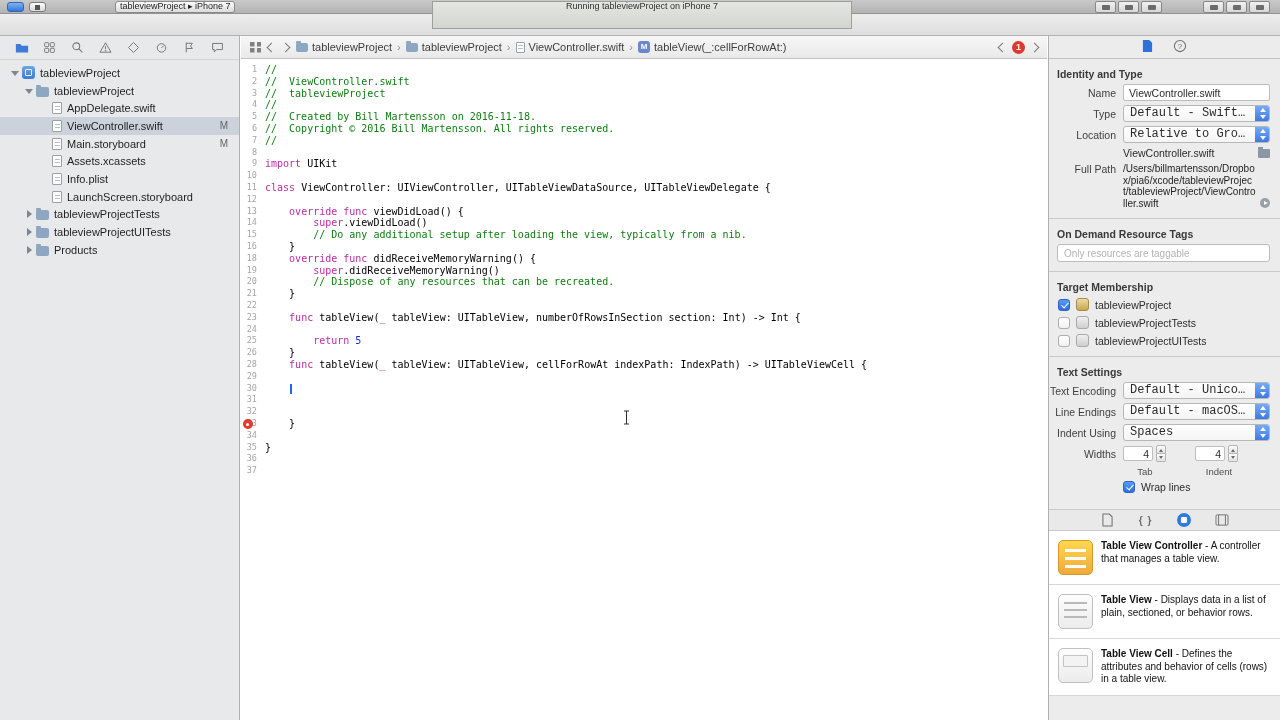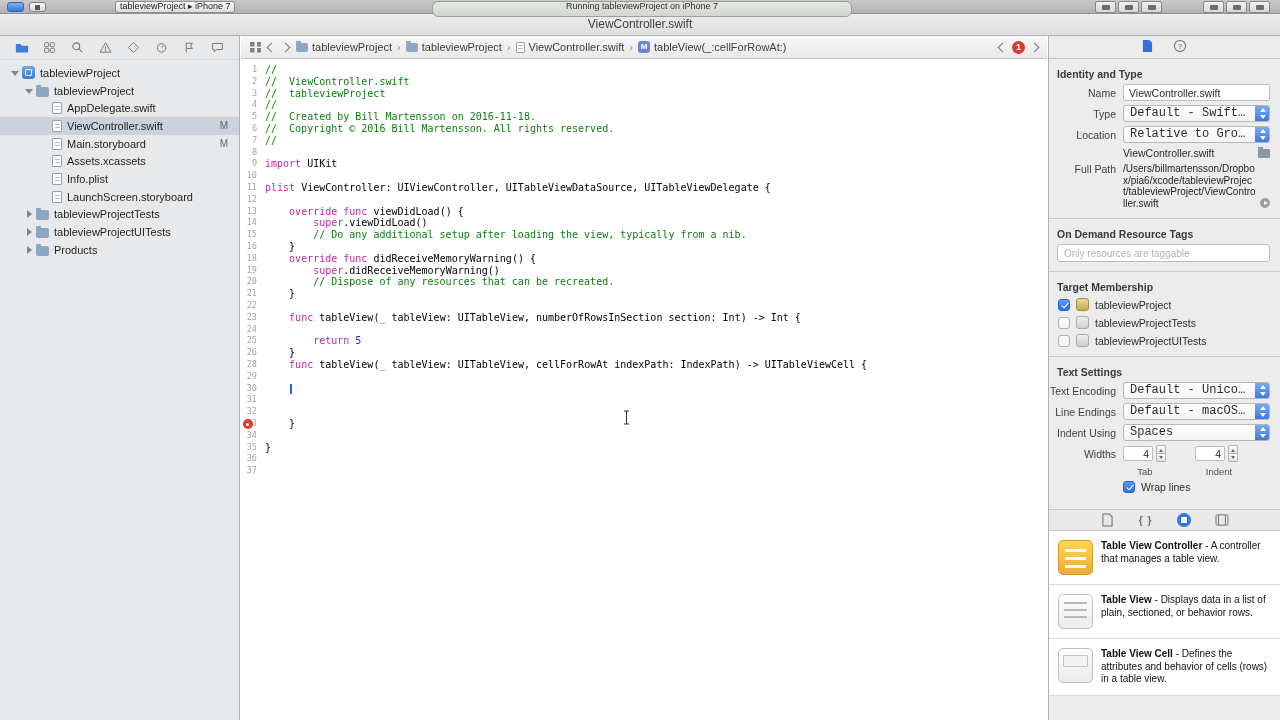--- a/index.html
+++ b/index.html
@@ -11,21 +11,21 @@
   .topstrip{position:absolute;top:0;left:0;width:100%;height:14px;
     background:linear-gradient(#c9c9c9,#b3b3b3);border-bottom:1px solid #929292;z-index:5;}
   .tbtn{position:absolute;top:2px;width:17px;height:10px;border-radius:3px;border:1px solid #7d7d7d;
     background:linear-gradient(#fdfdfd,#d7d7d7);}
   .tbtn.run{left:7px;background:linear-gradient(#7cb3f5,#3577d6);border-color:#2f66b8;}
   .tbtn.stop{left:29px;}
   .tbtn.stop::after{content:"";position:absolute;left:5px;top:2px;width:5px;height:5px;background:#555;}
   .scheme{position:absolute;left:115px;top:1px;width:120px;height:12px;border-radius:3px;overflow:hidden;
     background:linear-gradient(#fbfbfb,#dcdcdc);border:1px solid #8a8a8a;}
   .schemetext{display:block;font-size:9px;color:#1c1c1c;margin-top:-1px;padding-left:4px;white-space:nowrap;}
-  .status{position:absolute;left:432px;top:1px;width:420px;height:16px;border-radius:6px;overflow:hidden;
+  .status{position:absolute;left:432px;top:1px;width:420px;height:28px;border-radius:0;overflow:hidden;
     background:linear-gradient(#e4e7e1,#d2d6cf);border:1px solid #99a099;text-align:center;}
   .statustext{display:block;font-size:9px;color:#2e2e2e;margin-top:-1px;white-space:nowrap;}
   .tbgroup{position:absolute;top:1px;display:flex;gap:2px;}
   .tbgroup.g1{right:118px;}
   .tbgroup.g2{right:10px;}
   .tbgroup i{display:block;width:21px;height:12px;border:1px solid #878787;border-radius:2px;
     background:linear-gradient(#f1f1f1,#d8d8d8);position:relative;}
   .tbgroup i::after{content:"";position:absolute;left:6px;top:3px;width:8px;height:5px;background:#6c6c6c;border-radius:1px;}
 
   
@@ -379,21 +379,21 @@
         <div class="cl">
           <span class="ln">9</span>
           <span class="ct"><span class="tk-k">import</span><span class="tk-p"> UIKit</span></span>
         </div>
         <div class="cl">
           <span class="ln">10</span>
           <span class="ct"></span>
         </div>
         <div class="cl">
           <span class="ln">11</span>
-          <span class="ct"><span class="tk-k">plist</span><span class="tk-p"> ViewController: UIViewController, UITableViewDataSource, UITableViewDelegate {</span></span>
+          <span class="ct"><span class="tk-k">class</span><span class="tk-p"> ViewController: UIViewController, UITableViewDataSource, UITableViewDelegate {</span></span>
         </div>
         <div class="cl">
           <span class="ln">12</span>
           <span class="ct"></span>
         </div>
         <div class="cl">
           <span class="ln">13</span>
           <span class="ct"><span class="tk-p">    </span><span class="tk-k">override</span><span class="tk-p"> </span><span class="tk-k">func</span><span class="tk-p"> viewDidLoad() {</span></span>
         </div>
         <div class="cl">

